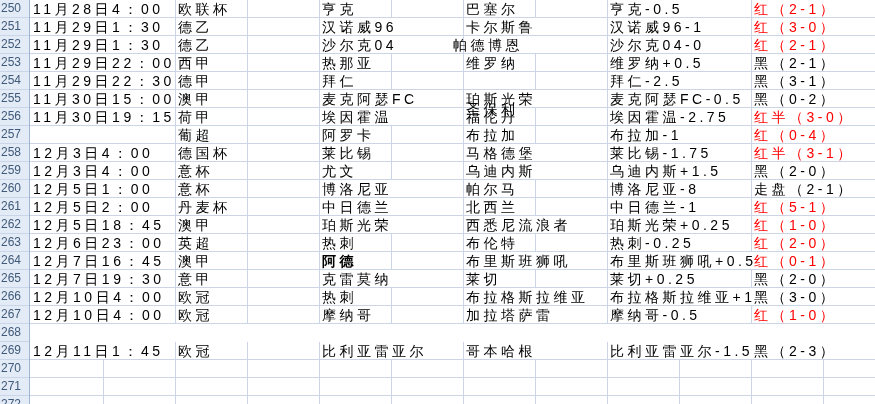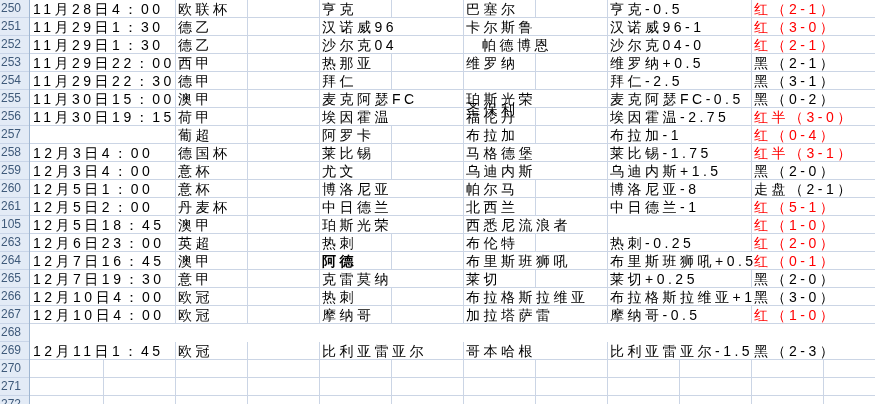--- a/index.html
+++ b/index.html
@@ -87,21 +87,21 @@
         <div class="vline" style="left: 217px;"></div>
         <div class="vline" style="left: 289px;"></div>
         <div class="vline" style="left: 433px;"></div>
         <div class="vline" style="left: 577px;"></div>
         <div class="vline" style="left: 721px;"></div>
       </div>
       <div class="grow" style="top: 36px;">
         <span class="cell " style="left: 3px;">11月29日1：30</span>
         <span class="cell " style="left: 148px;">德乙</span>
         <span class="cell " style="left: 292px;">沙尔克04</span>
-        <span class="cell " style="left: 452px;">帕德博恩</span>
+        <span class="cell " style="left: 423px;">帕德博恩</span>
         <span class="cell " style="left: 580px;">沙尔克04-0</span>
         <span class="cell result red" style="left: 724px;">红（2-1）</span>
         <div class="vline" style="left: 145px;"></div>
         <div class="vline" style="left: 217px;"></div>
         <div class="vline" style="left: 289px;"></div>
         <div class="vline" style="left: 433px;"></div>
         <div class="vline" style="left: 577px;"></div>
         <div class="vline" style="left: 721px;"></div>
       </div>
       <div class="grow" style="top: 54px;">
@@ -238,20 +238,21 @@
         <div class="vline" style="left: 433px;"></div>
         <div class="vline" style="left: 505px;"></div>
         <div class="vline" style="left: 577px;"></div>
         <div class="vline" style="left: 721px;"></div>
       </div>
       <div class="grow" style="top: 216px;">
         <span class="cell " style="left: 3px;">12月5日18：45</span>
         <span class="cell " style="left: 148px;">澳甲</span>
         <span class="cell " style="left: 292px;">珀斯光荣</span>
         <span class="cell " style="left: 436px;">西悉尼流浪者</span>
+        <span class="cell " style="left: 580px;">珀斯光荣+0.25</span>
         <span class="cell result red" style="left: 724px;">红（1-0）</span>
         <div class="vline" style="left: 145px;"></div>
         <div class="vline" style="left: 217px;"></div>
         <div class="vline" style="left: 289px;"></div>
         <div class="vline" style="left: 433px;"></div>
         <div class="vline" style="left: 577px;"></div>
         <div class="vline" style="left: 721px;"></div>
       </div>
       <div class="grow" style="top: 234px;">
         <span class="cell " style="left: 3px;">12月6日23：00</span>
@@ -386,21 +387,21 @@
       <div class="hcell" style="top: 36px;">252</div>
       <div class="hcell" style="top: 54px;">253</div>
       <div class="hcell" style="top: 72px;">254</div>
       <div class="hcell" style="top: 90px;">255</div>
       <div class="hcell" style="top: 108px;">256</div>
       <div class="hcell" style="top: 126px;">257</div>
       <div class="hcell" style="top: 144px;">258</div>
       <div class="hcell" style="top: 162px;">259</div>
       <div class="hcell" style="top: 180px;">260</div>
       <div class="hcell" style="top: 198px;">261</div>
-      <div class="hcell" style="top: 216px;">105</div>
+      <div class="hcell" style="top: 216px;">262</div>
       <div class="hcell" style="top: 234px;">263</div>
       <div class="hcell" style="top: 252px;">264</div>
       <div class="hcell" style="top: 270px;">265</div>
       <div class="hcell" style="top: 288px;">266</div>
       <div class="hcell" style="top: 306px;">267</div>
       <div class="hcell" style="top: 324px;">268</div>
       <div class="hcell" style="top: 342px;">269</div>
       <div class="hcell" style="top: 360px;">270</div>
       <div class="hcell" style="top: 378px;">271</div>
       <div class="hcell" style="top: 396px;">272</div>

